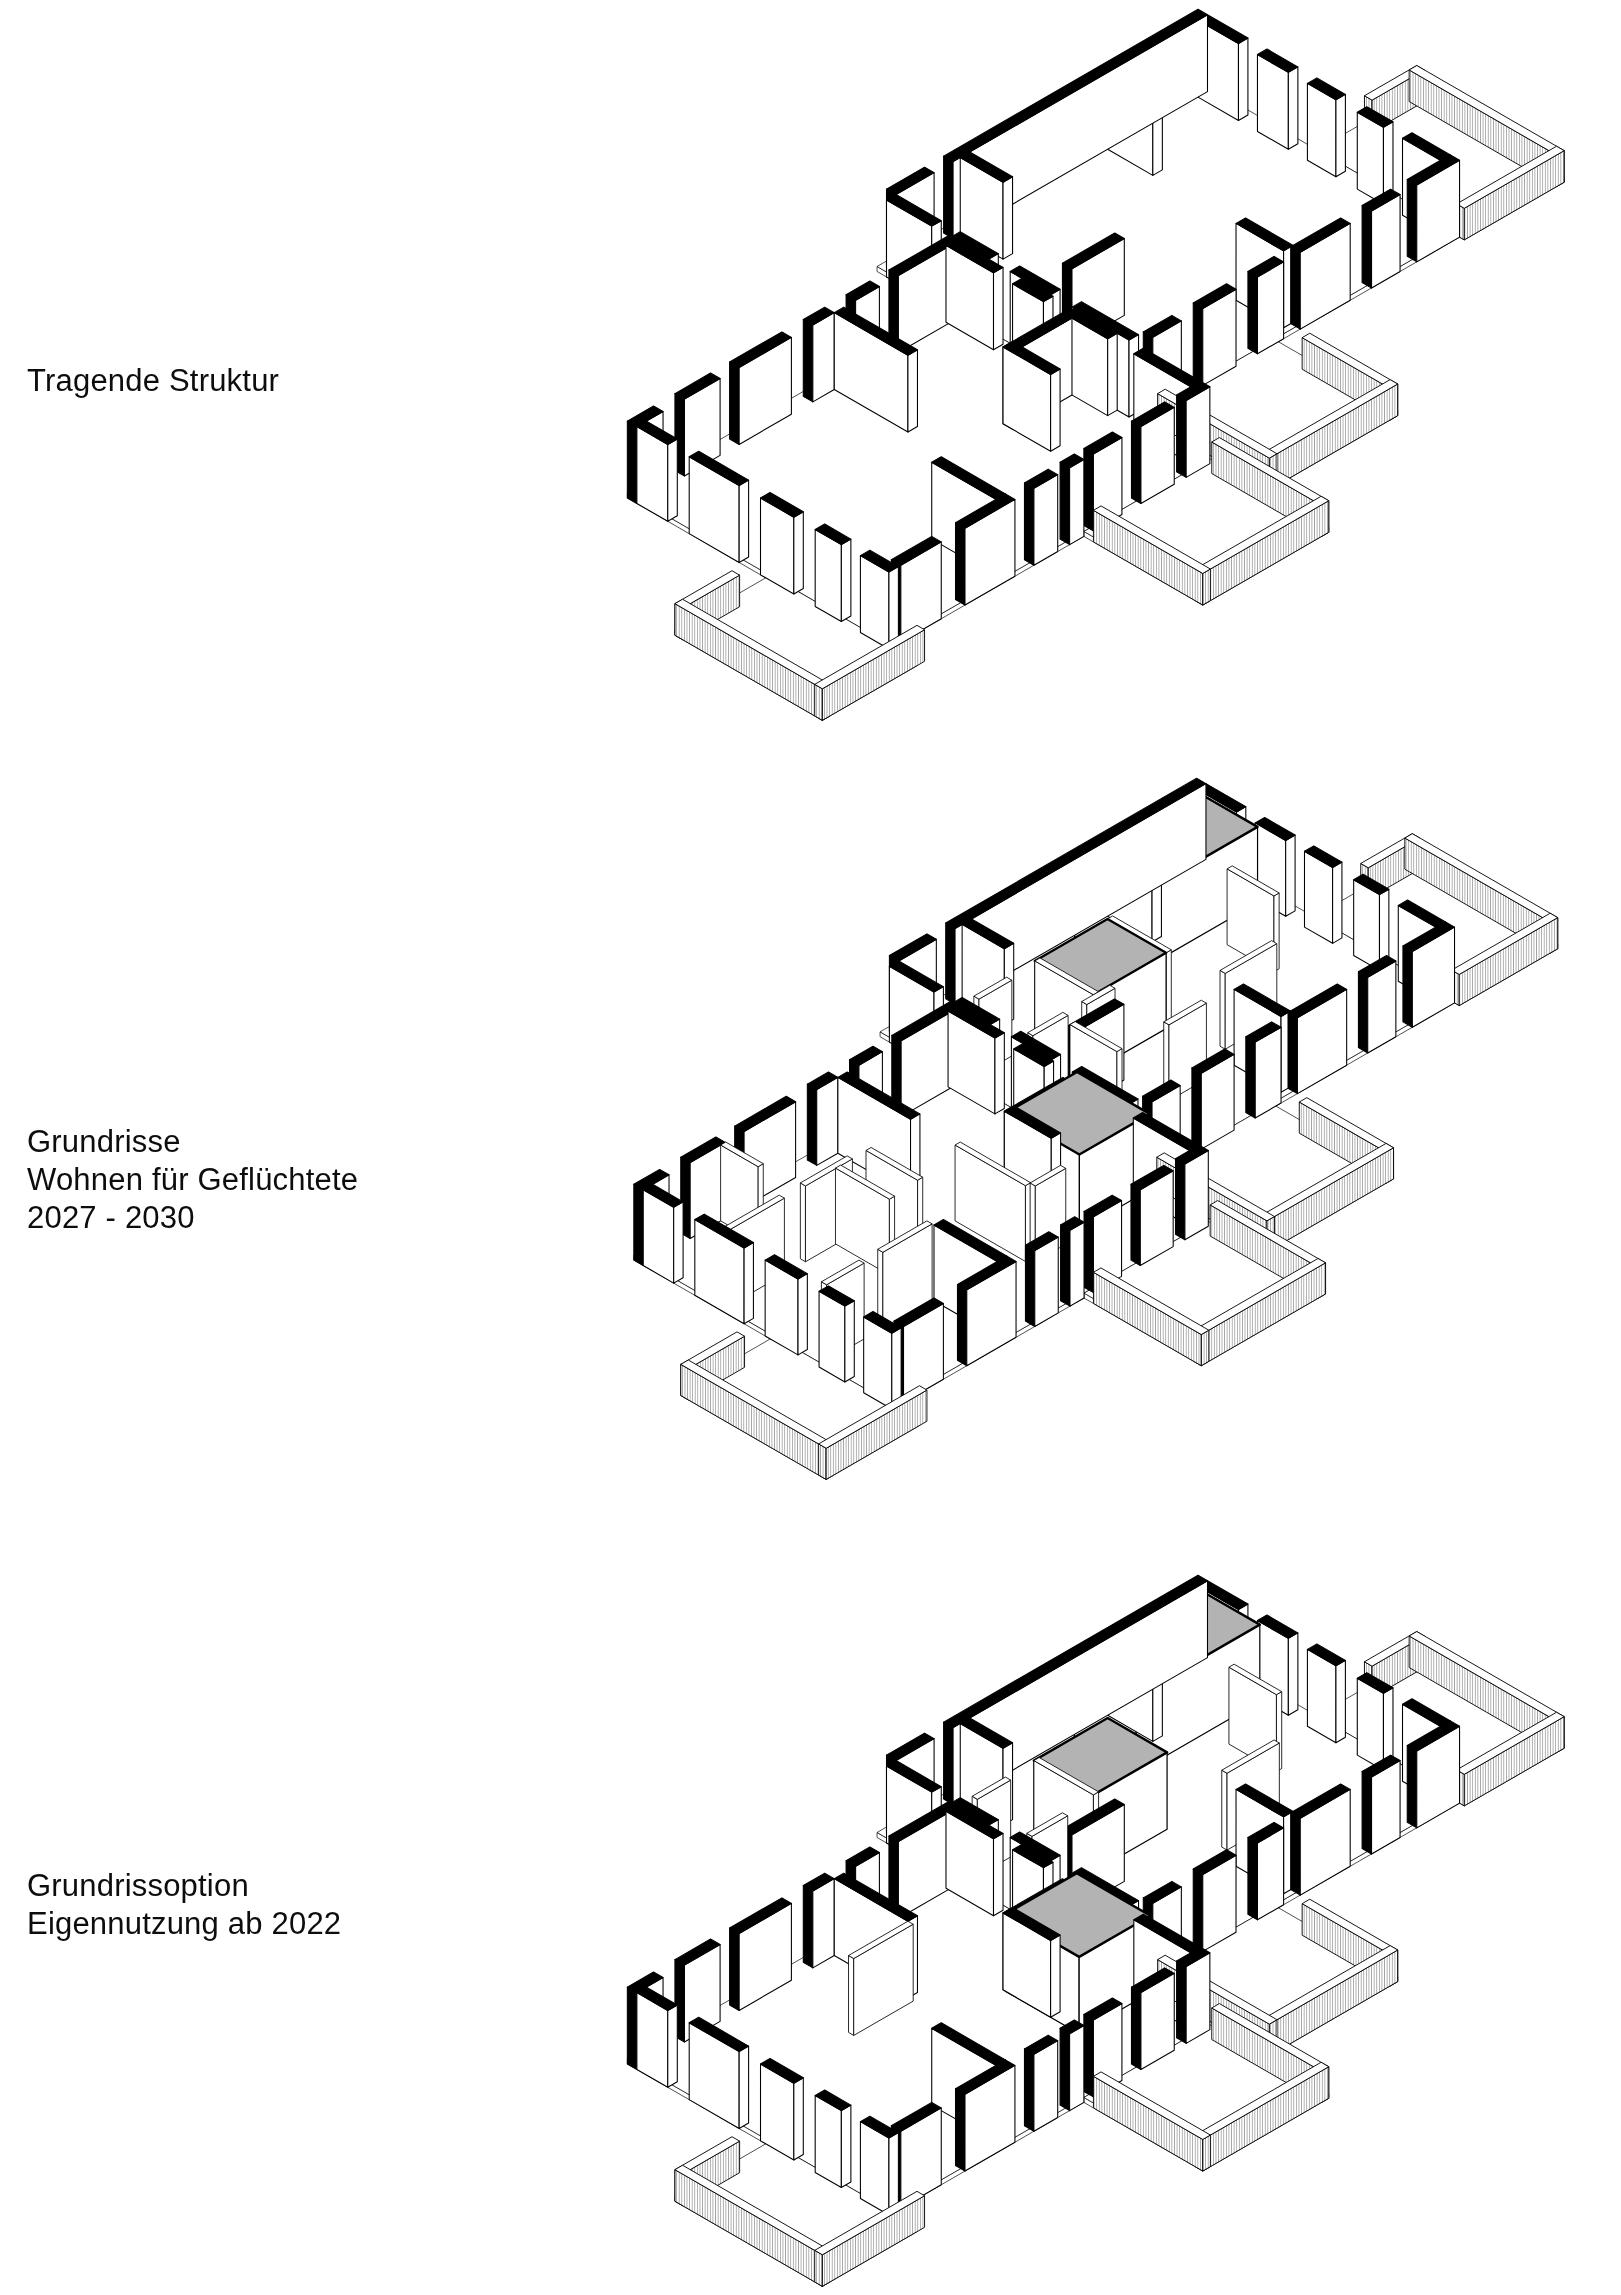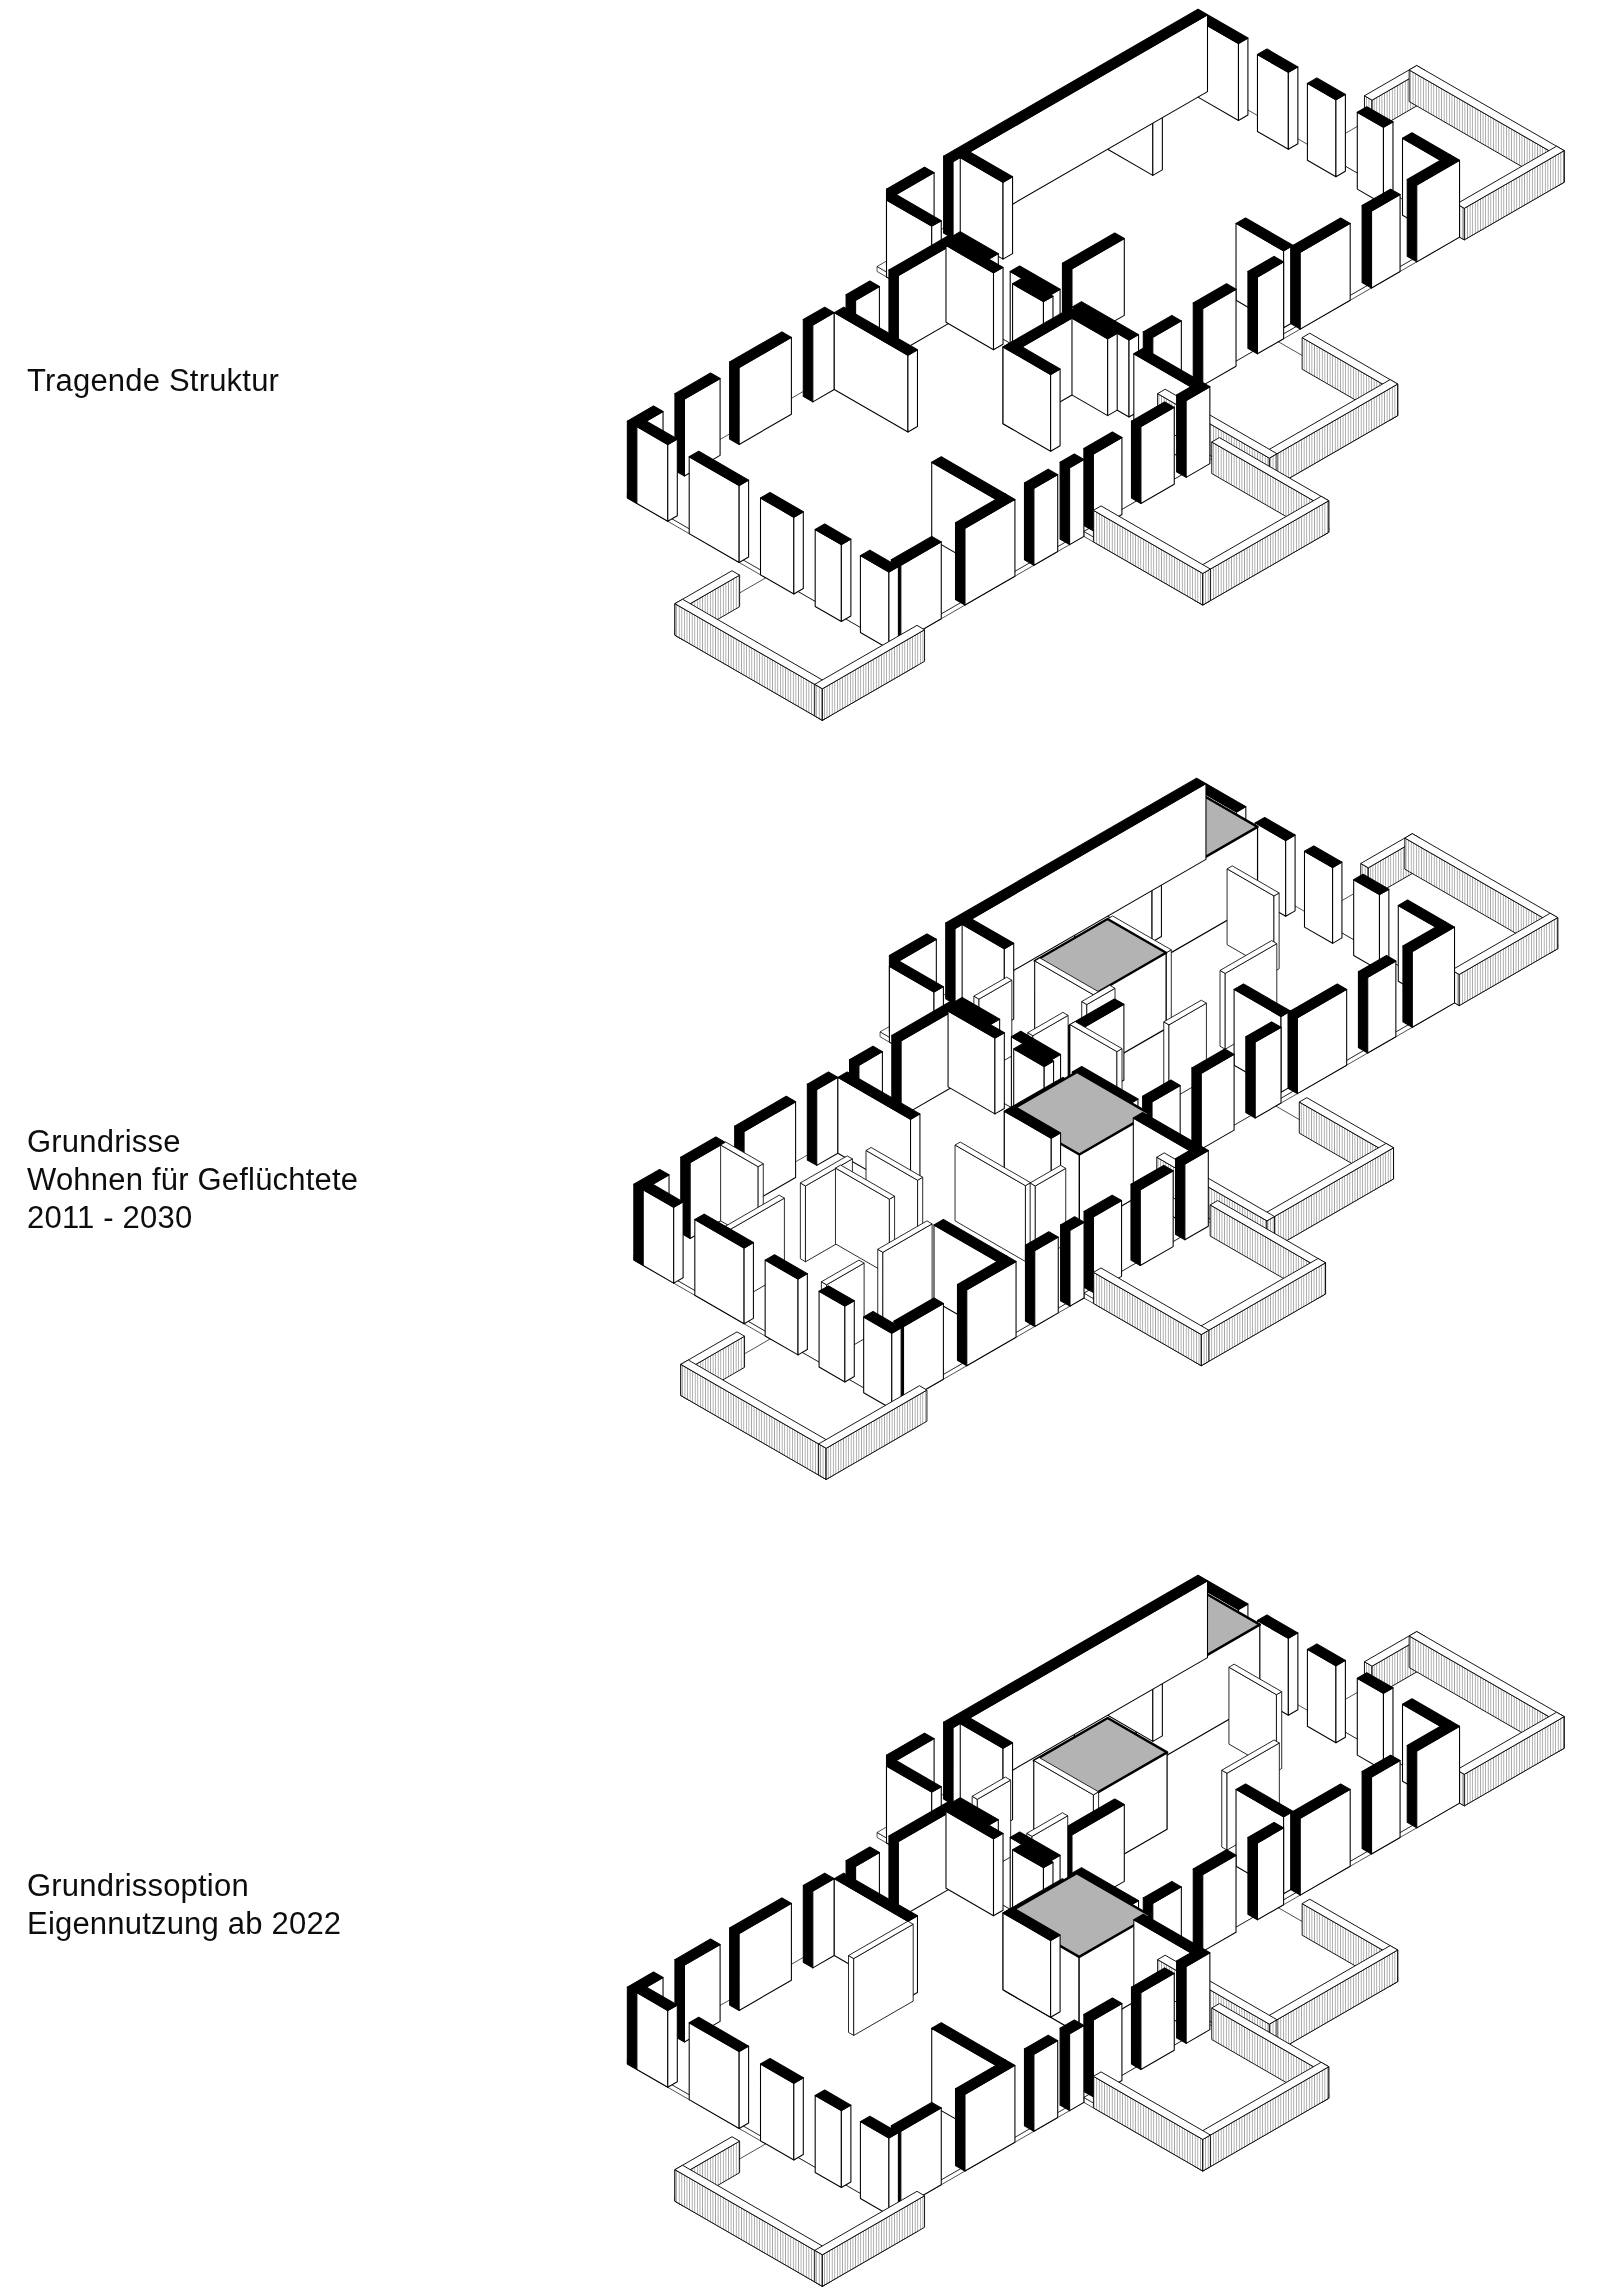--- a/index.html
+++ b/index.html
@@ -226,21 +226,21 @@
         <polygon points="155.9,192.6 165.9,186.8 359.1,298.4 349.2,304.2" fill="#ffffff" stroke="#000000" stroke-width="1.2" stroke-linejoin="round"></polygon>
         <polygon points="339.2,339.8 349.2,345.6 349.2,304.2 339.2,298.4" fill="url(#hatch-0)" stroke="#000000" stroke-width="1.2" stroke-linejoin="round"></polygon>
         <polygon points="349.2,345.6 483.2,268.2 483.2,226.8 349.2,304.2" fill="url(#hatch-0)" stroke="#000000" stroke-width="1.2" stroke-linejoin="round"></polygon>
         <polygon points="339.2,298.4 473.3,221.0 483.2,226.8 349.2,304.2" fill="#ffffff" stroke="#000000" stroke-width="1.2" stroke-linejoin="round"></polygon>
       </svg>
   </div>
 
   <div class="label" style="top:1123px">
     <span>Grundrisse</span>
     <span>Wohnen für Geflüchtete</span>
-    <span>2011 - 2030</span>
+    <span>2027 - 2030</span>
   </div>
 
   <div class="fig" style="left:577px;top:772px;width:1038px;height:713px">
     <svg id="svg-plans" xmlns="http://www.w3.org/2000/svg" preserveAspectRatio="xMidYMid meet" viewBox="86 -595 1244 948">
         <defs>
           <pattern id="hatch-1" width="3.4" height="12" patternUnits="userSpaceOnUse">
             <rect width="3.4" height="12" fill="#ffffff"></rect>
             <line x1="1.7" y1="0" x2="1.7" y2="12" stroke="#3a3a3a" stroke-width="0.55"></line>
           </pattern>
         </defs>

